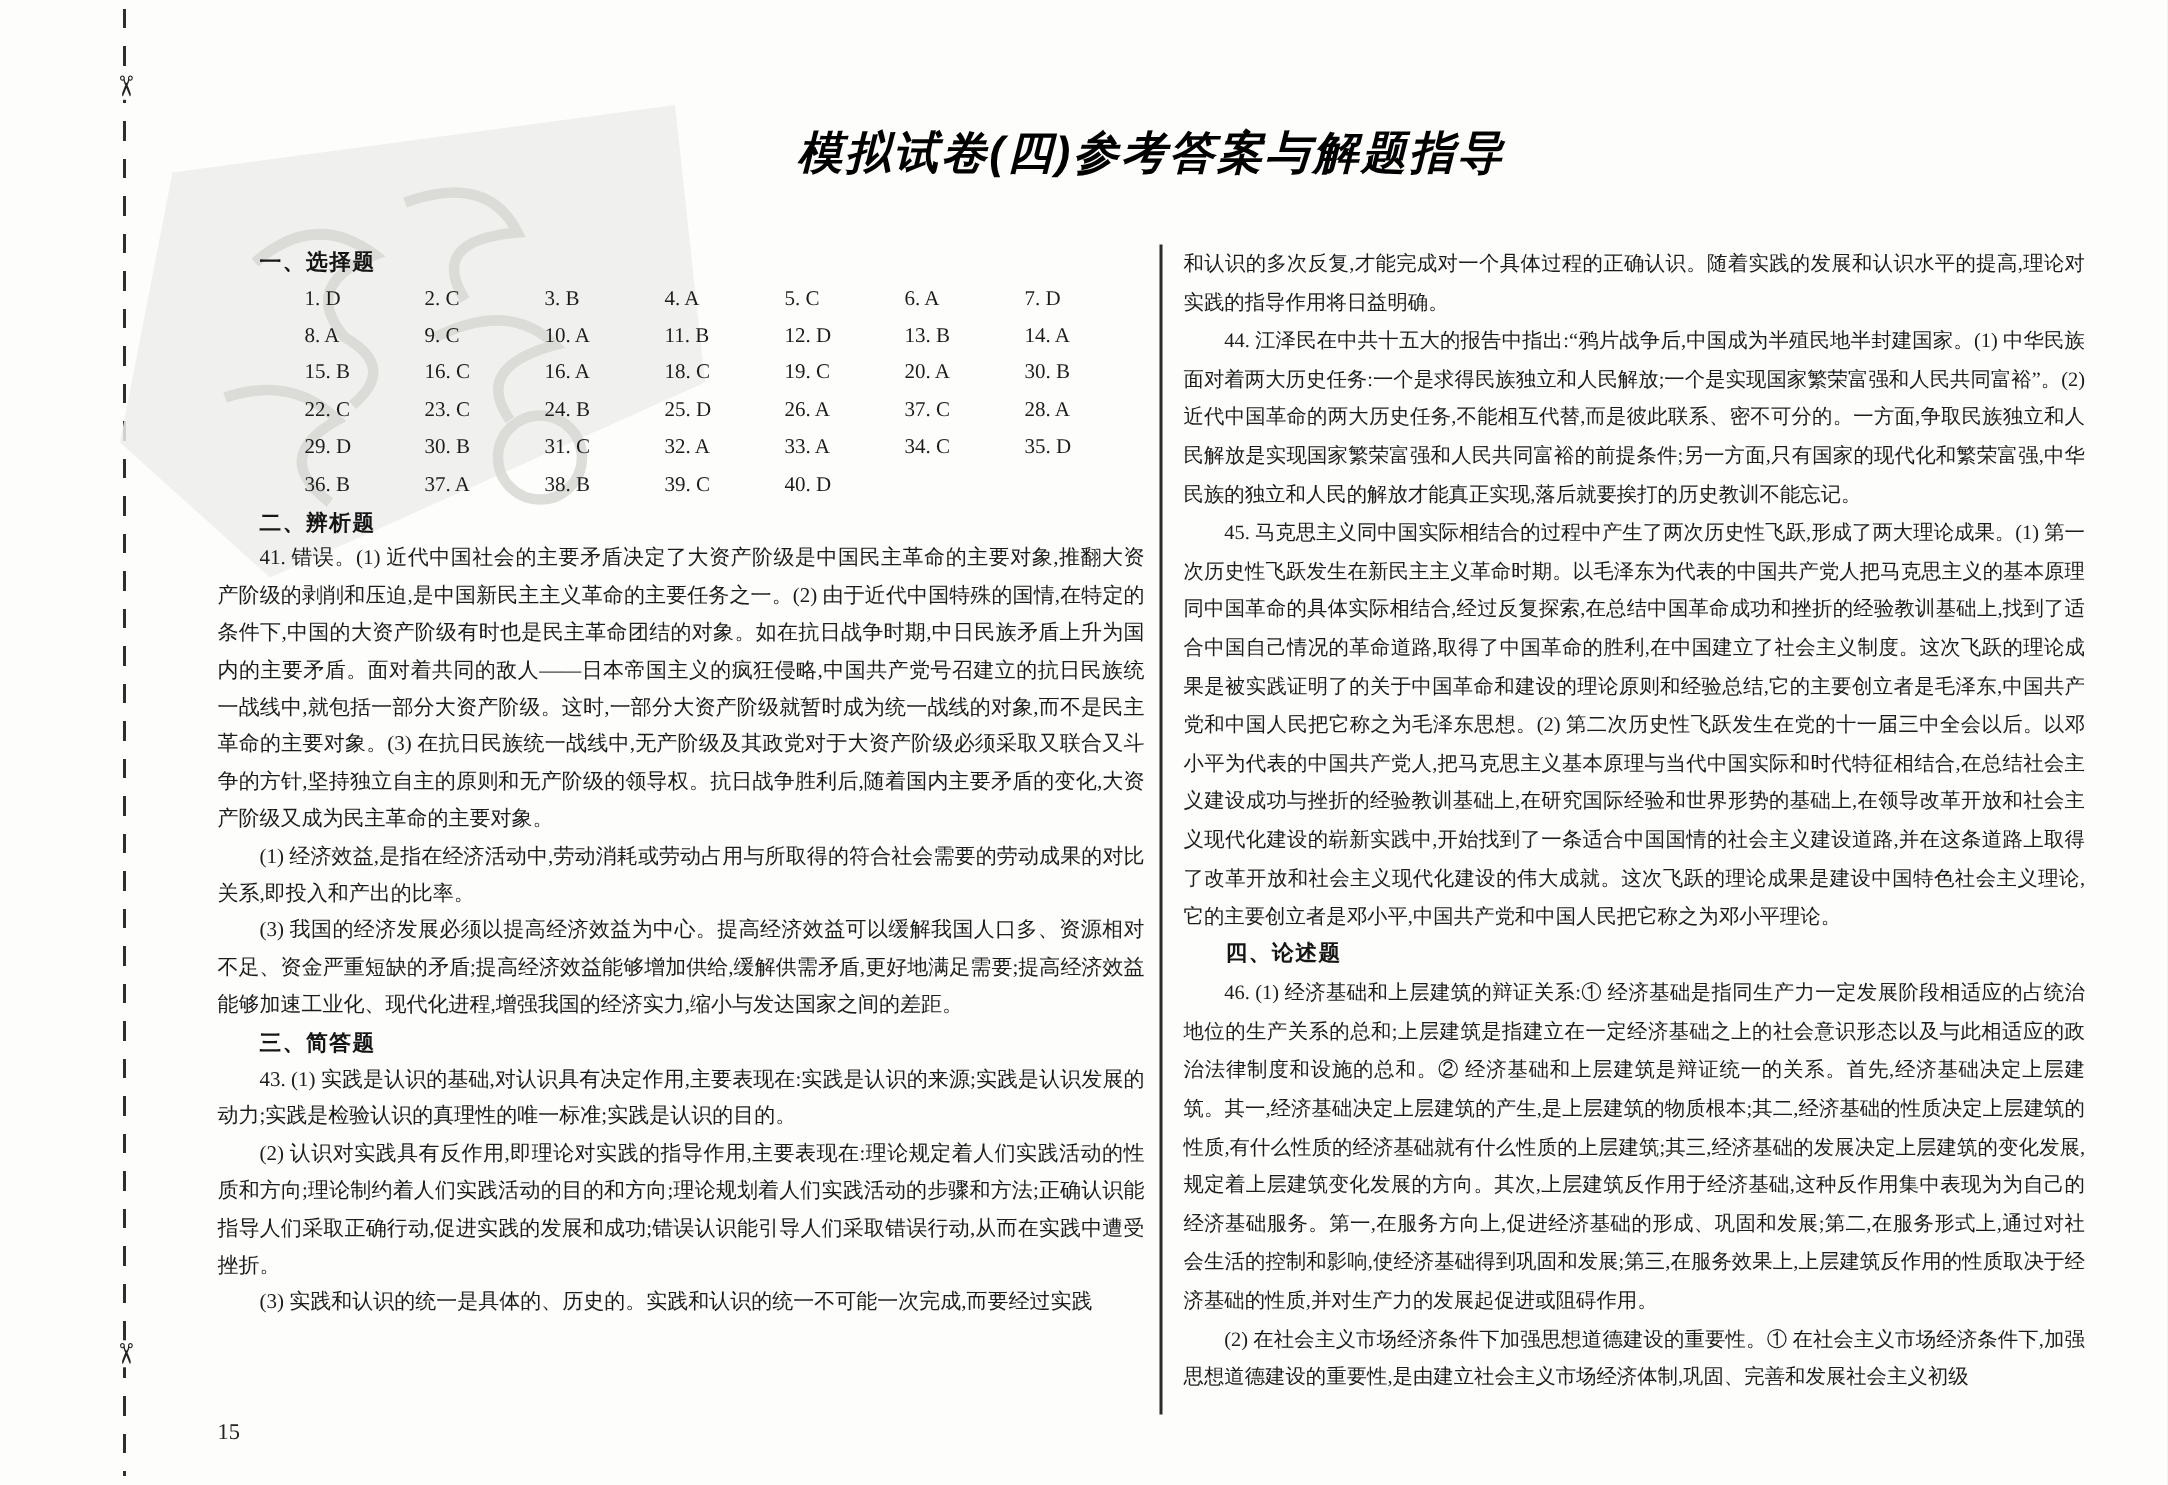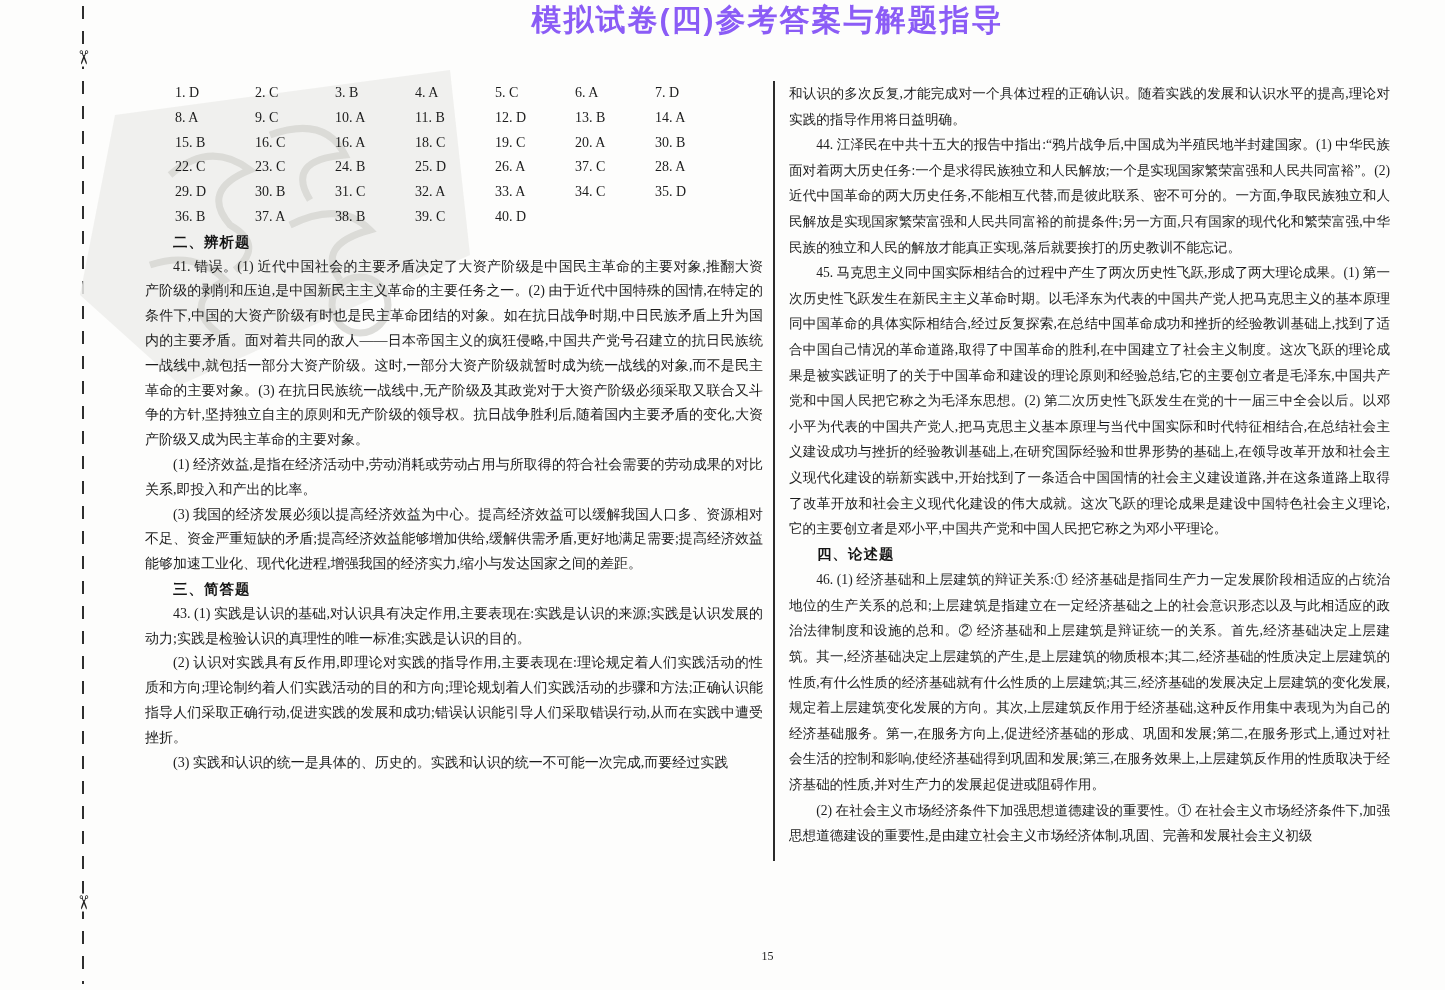--- a/index.html
+++ b/index.html
@@ -20,48 +20,48 @@
     position:absolute;left:83px;transform:translateX(-50%) rotate(90deg);
     font-size:19px;color:#222;background:#fdfdfc;padding:0 1px;line-height:1;
   }
   .scissors.top{top:48px;}
   .scissors.bottom{top:893px;}
   
   .watermark{position:absolute;left:60px;top:55px;width:430px;height:330px;pointer-events:none;}
   
   .content{position:relative;margin:0 55px 0 145px;}
   .title{
-    margin:0;
+    margin:0;padding-top:82px;
     text-align:center;
     font-family:"Liberation Sans","DejaVu Sans",sans-serif;
-    font-size:30px;font-weight:bold;letter-spacing:2px;color:#8b5cf6;
+    font-size:30px;font-weight:bold;letter-spacing:2px;color:#000000;font-style:italic;
   }
   .columns{
     display:flex;align-items:stretch;
     margin-top:40px;height:786px;
   }
   .col{text-align:justify;}
   .col.left{width:618px;font-size:14px;line-height:24.8px;}
   .divider{width:2px;background:#2b2b2b;margin:0 14px 6px 10px;}
   .col.right{flex:1;font-size:13.6px;line-height:25.6px;}
   h2.sec{
     font-family:"Liberation Sans","DejaVu Sans",sans-serif;
     font-size:14.5px;font-weight:bold;color:#151515;
     margin:0;padding-left:28px;line-height:inherit;letter-spacing:1px;
   }
   .col p{margin:0;}
   .col p.indent{text-indent:2em;}
   .mc-grid{
     display:grid;grid-template-columns:repeat(7,80px);
     margin-left:30px;
   }
-  .mc-grid span{white-space:nowrap;}
+  .mc-grid span{white-space:nowrap;margin-left:28px;}
   .pagenum{
     position:absolute;left:145px;width:1245px;bottom:26px;
-    text-align:center;font-size:12px;color:#222;
+    font-size:15px;color:#222;
   }
 </style>
 </head>
 <body>
 
 <div class="page">
 
   <div class="cutline"></div>
   <span class="scissors top">✂</span>
   <span class="scissors bottom">✂</span>
@@ -76,20 +76,21 @@
       <circle cx="300" cy="250" r="28"></circle>
     </g>
   </svg>
 
   <div class="content">
     <h1 class="title">模拟试卷(四)参考答案与解题指导</h1>
 
     <div class="columns">
 
       <div class="col left">
+        <h2 class="sec">一、选择题</h2>
 
         <div class="mc-grid">
           <span>1. D</span>
           <span>2. C</span>
           <span>3. B</span>
           <span>4. A</span>
           <span>5. C</span>
           <span>6. A</span>
           <span>7. D</span>
           <span>8. A</span>

